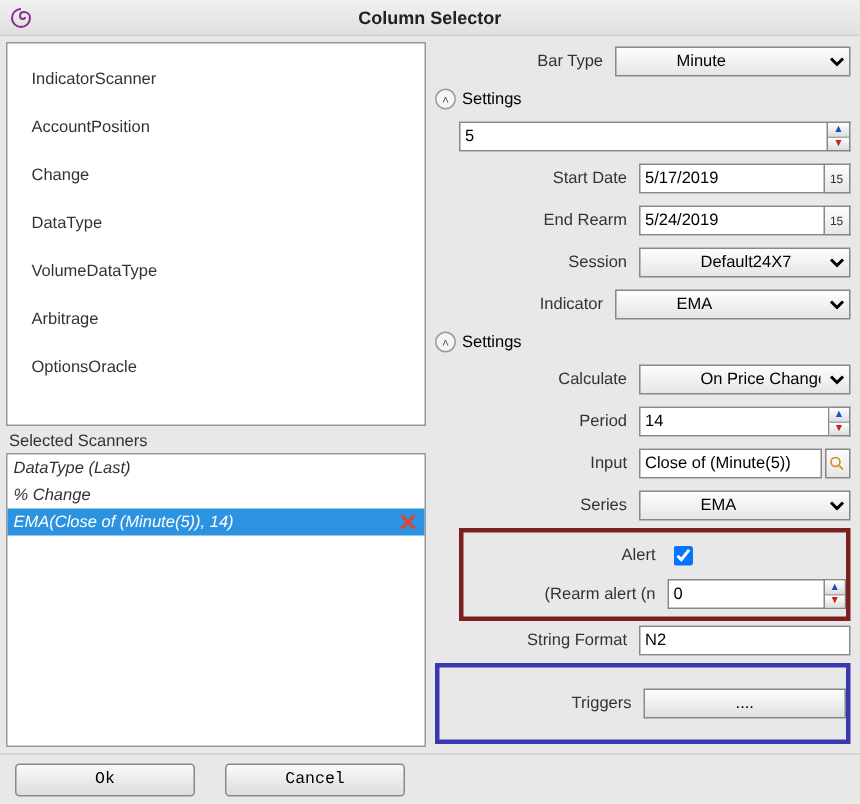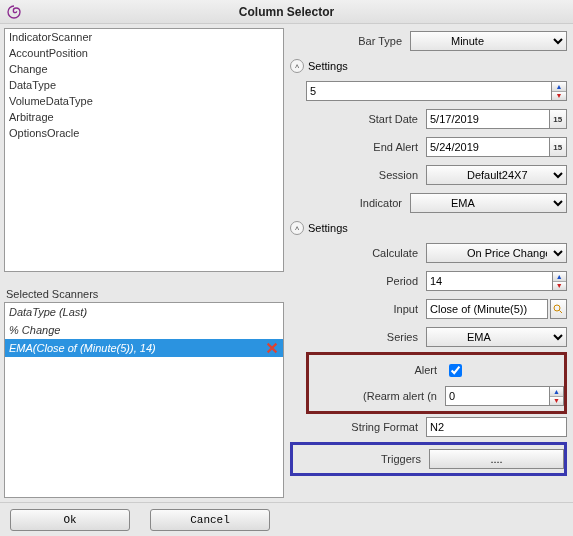--- a/index.html
+++ b/index.html
@@ -4,38 +4,38 @@
 <style>
 * { box-sizing: border-box; font-family: Tahoma, Arial, sans-serif; font-size: 11px; }
 body { margin: 0; background: #e8e8e8; width: 573px; height: 536px; overflow: hidden; }
 .titlebar { height: 24px; background: linear-gradient(#f0f0f0,#e0e0e0); border-bottom: 1px solid #ccc; display: flex; align-items: center; }
 .swirl { width: 16px; height: 16px; margin: 0 6px; color: #8b2a8f; }
 .swirl svg { width: 16px; height: 16px; }
 .title { flex: 1; text-align: center; font-weight: bold; font-size: 12px; color: #222; padding-right: 28px; }
 .main { display: flex; height: 478px; }
 .left { width: 288px; display: flex; flex-direction: column; padding: 4px; }
 .scanlist { flex: 1; background: #fff; border: 1px solid #999; overflow: auto; }
-.scanlist div { padding: 2px 4px; color: #333; }
-.sellabel { padding: 16px 2px 2px; color: #333; }
+.scanlist div { padding: 2px 16px; color: #333; margin-top: 16px; }
+.sellabel { padding: 4px 2px 2px; color: #333; }
 .selscan { height: 196px; background: #fff; border: 1px solid #999; }
 .selscan .srow { display: flex; align-items: center; padding: 1px 4px; height: 18px; color: #333; font-style: italic; }
 .selscan .srow.sel { background: #2b93e0; color: #fff; }
 .delico { margin-left: auto; width: 14px; height: 14px; color: #d43; }
 .delico svg { width: 14px; height: 14px; display: block; }
 .right { flex: 1; padding: 4px 6px 4px 2px; overflow: hidden; }
 .frow { display: flex; align-items: center; height: 26px; margin-bottom: 2px; }
 .flab { width: 120px; text-align: right; padding-right: 8px; color: #333; }
 .fld { flex: 1; display: flex; align-items: center; }
 select, input[type=text] { width: 100%; height: 20px; border: 1px solid #888; background: #fff; padding: 0 3px; font-size: 11px; }
 select { background: linear-gradient(#fdfdfd,#e6e6e6); padding-left: 36px; }
 .spin { display: flex; flex-direction: column; width: 16px; height: 20px; border: 1px solid #888; border-left: none; }
 .spin div { flex: 1; display: flex; align-items: center; justify-content: center; font-size: 7px; line-height: 1; }
 .spin .up { color: #1a4fc7; background: linear-gradient(#fff,#ddd); }
 .spin .dn { color: #c22; background: linear-gradient(#fff,#ddd); border-top: 1px solid #aaa; }
-.calbtn { width: 20px; height: 20px; border: 1px solid #888; background: linear-gradient(#fdfdfd,#e6e6e6); border-left: none; display: flex; align-items: center; justify-content: center; font-size: 8px; color: #333; font-weight: bold; }
+.calbtn { width: 20px; height: 20px; border: 1px solid #888; background: linear-gradient(#fdfdfd,#e6e6e6); border-left: none; display: flex; align-items: center; justify-content: center; font-size: 8px; color: #333; }
 .lookbtn { width: 20px; height: 20px; border: 1px solid #888; background: linear-gradient(#fdfdfd,#e6e6e6); margin-left: 2px; display: flex; align-items: center; justify-content: center; }
 .lookbtn svg { width: 12px; height: 12px; }
 .collapse { width: 14px; height: 14px; border: 1px solid #999; border-radius: 50%; background: #f5f5f5; display: inline-flex; align-items: center; justify-content: center; font-size: 8px; color: #555; margin-right: 4px; }
 .sechead { display: flex; align-items: center; height: 20px; margin: 2px 0; }
 .indent { margin-left: 16px; }
 .chk { width: 13px; height: 13px; }
 .hl-red { border: 3px solid #7a2020; }
 .hl-blue { border: 3px solid #3838b0; }
 .trigbtn { flex: 1; height: 20px; border: 1px solid #888; background: linear-gradient(#fdfdfd,#e0e0e0); text-align: center; line-height: 18px; }
 .footer { height: 34px; display: flex; align-items: center; padding: 0 10px; gap: 20px; border-top: 1px solid #ccc; }
@@ -103,21 +103,21 @@
         </div>
     </div>
     <div class="frow indent">
       <div class="flab">Start Date</div>
       <div class="fld">
           <input type="text" value="5/17/2019" style="">
           <div class="calbtn">15</div>
         </div>
     </div>
     <div class="frow indent">
-      <div class="flab">End Alert</div>
+      <div class="flab">End Rearm</div>
       <div class="fld">
           <input type="text" value="5/24/2019" style="">
           <div class="calbtn">15</div>
         </div>
     </div>
     <div class="frow indent">
       <div class="flab">Session</div>
       <div class="fld">
           <select><option>Default24X7</option></select>
         </div>
@@ -188,21 +188,21 @@
       </div>
     </div>
 
     <div class="frow indent">
       <div class="flab">String Format</div>
       <div class="fld">
           <input type="text" value="N2" style="">
         </div>
     </div>
 
-    <div class="hl-blue" style="padding:1px 0;">
+    <div class="hl-blue" style="padding:11px 0;">
       <div class="frow indent" style="margin-bottom:0">
         <div class="flab">Triggers</div>
         <div class="fld">
             <div class="trigbtn">....</div>
           </div>
       </div>
     </div>
   </div>
 </div>
 

